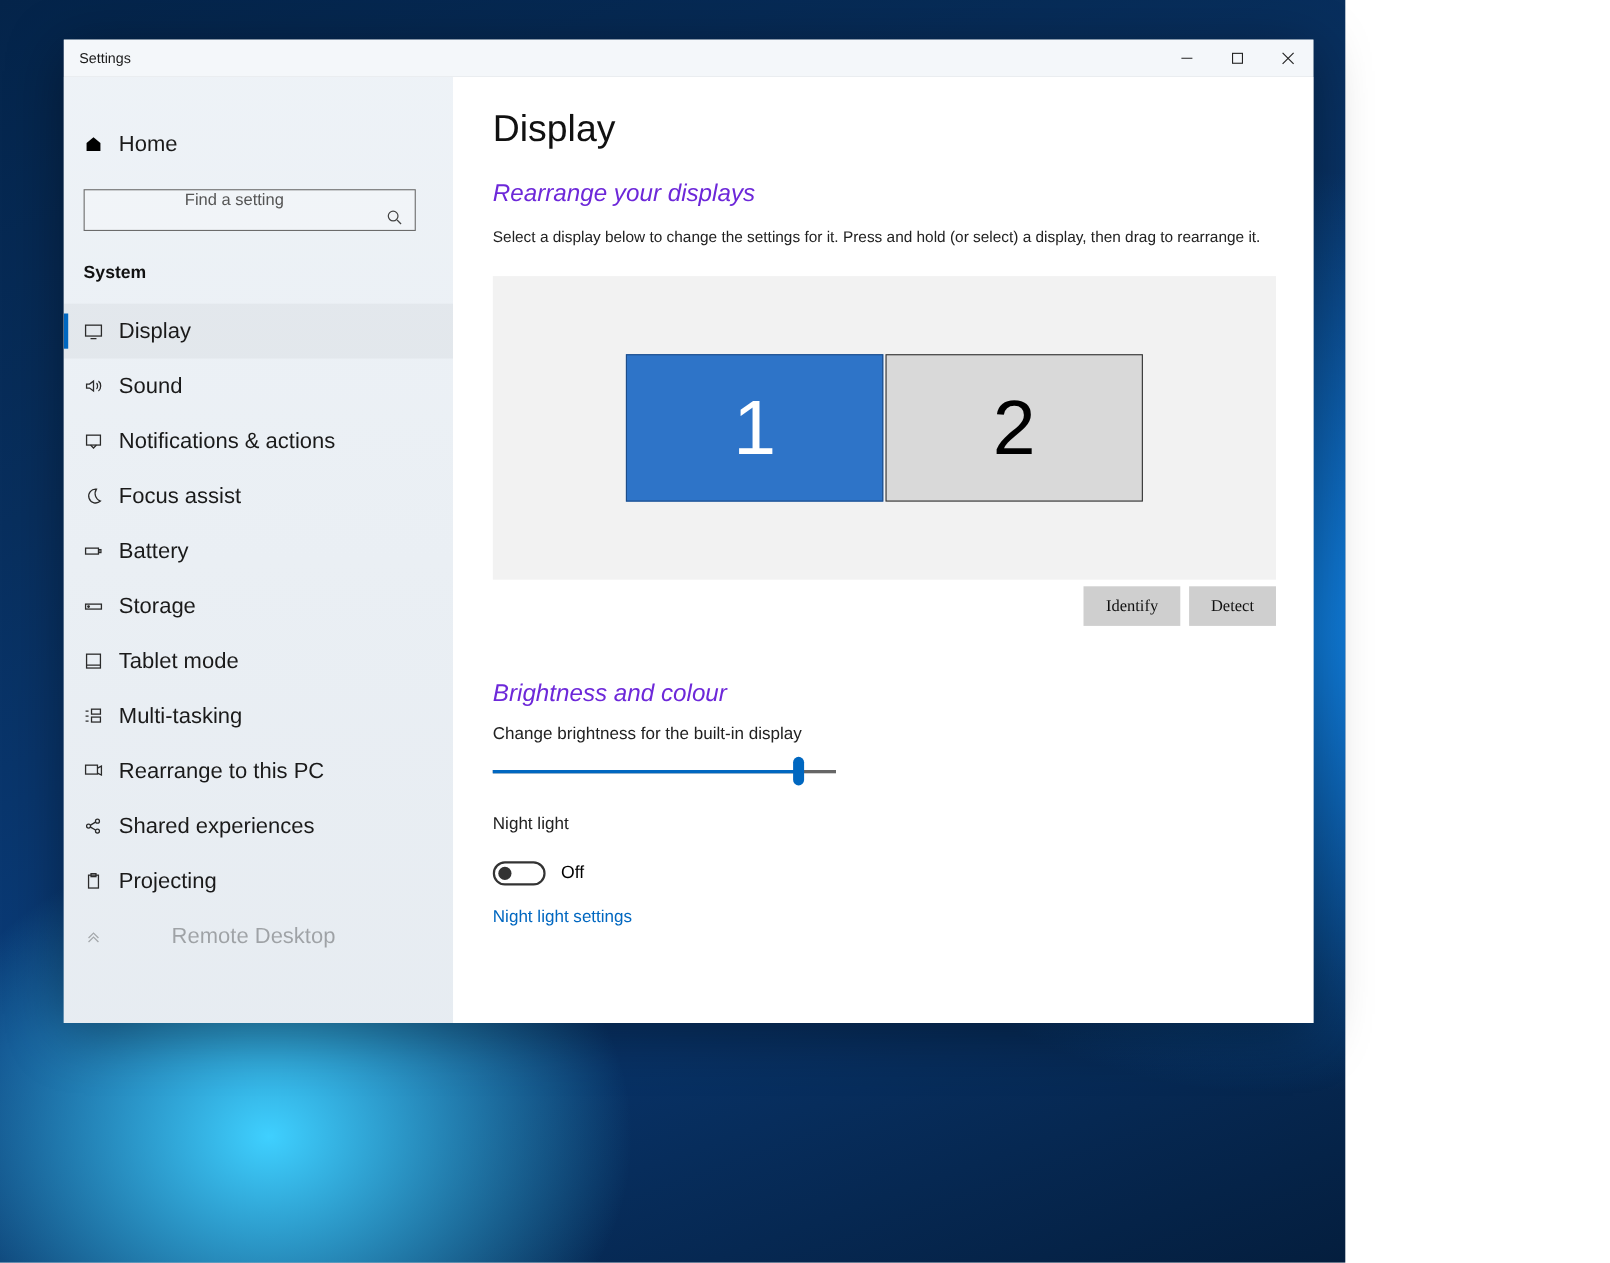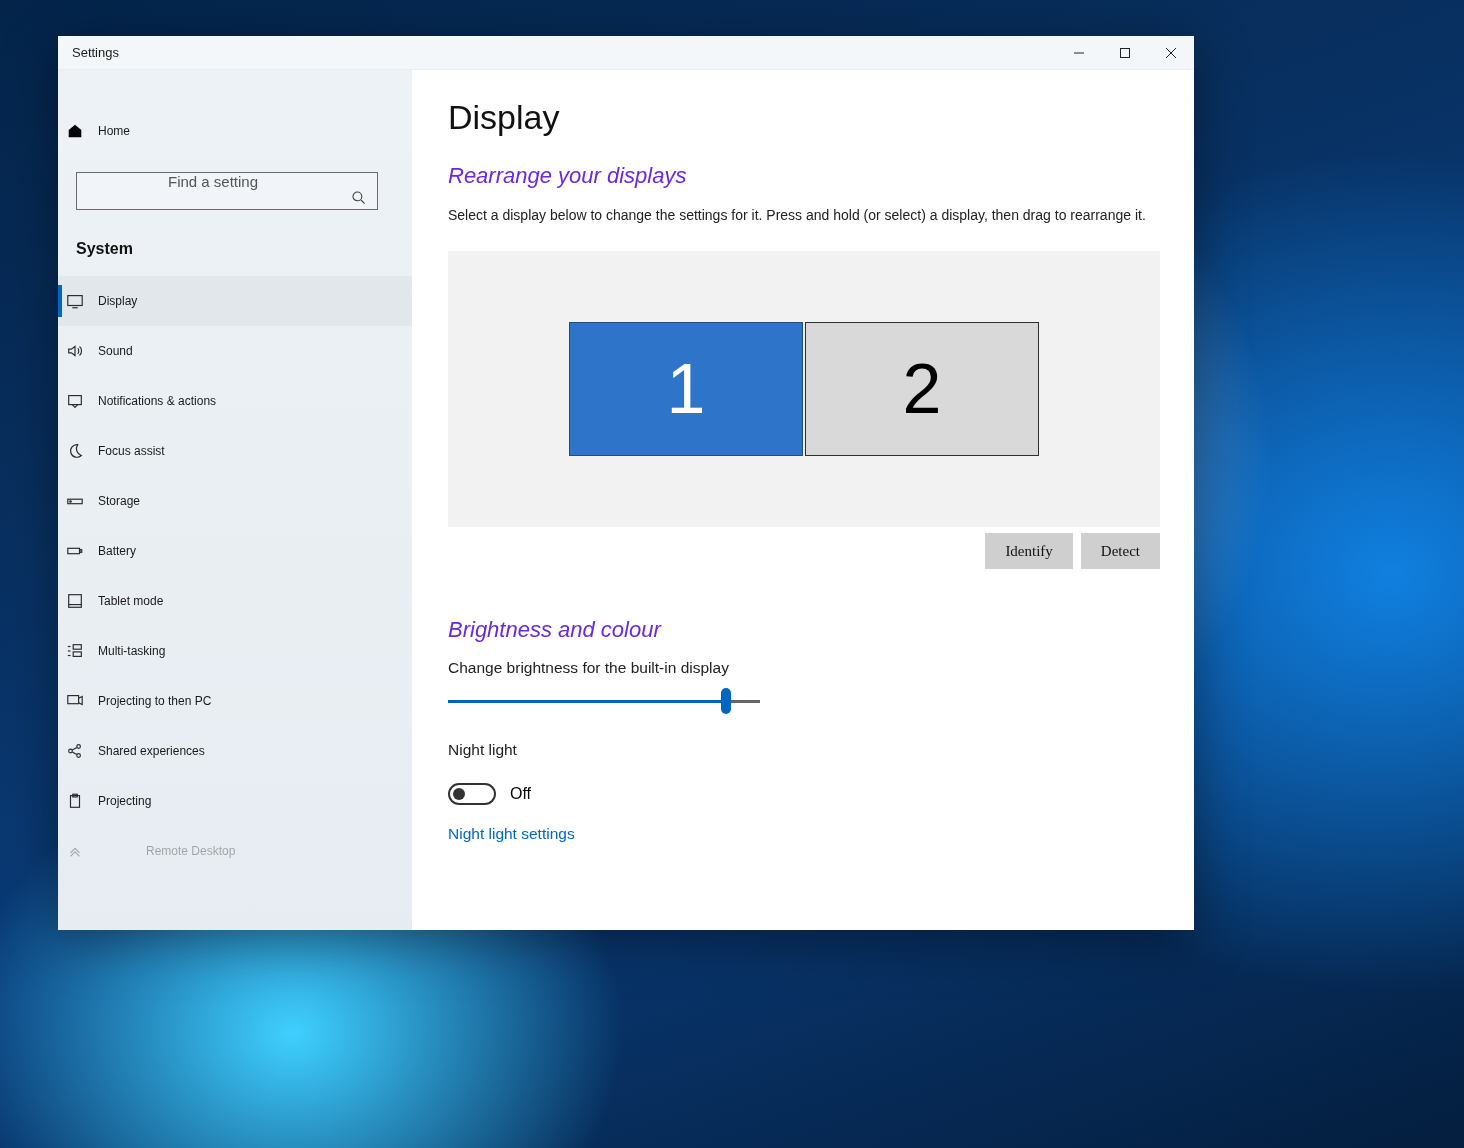--- a/index.html
+++ b/index.html
@@ -4,21 +4,21 @@
 <style>
   * { box-sizing: border-box; margin: 0; padding: 0; }
   html, body {
     width: 1464px;
     height: 1148px;
     font-family: "Segoe UI", Tahoma, sans-serif;
     overflow: hidden;
   }
   .desktop {
     position: relative;
-    width: 1464px;
+    width: 1223px;
     height: 1148px;
     background:
       radial-gradient(900px 700px at 50% 40%, #d9f2ff 0%, rgba(217,242,255,0) 60%),
       radial-gradient(600px 500px at 20% 90%, #3fd0ff 0%, rgba(63,208,255,0) 55%),
       radial-gradient(800px 700px at 95% 50%, #1080e0 0%, rgba(16,128,224,0) 60%),
       linear-gradient(160deg, #04244a 0%, #082f5e 30%, #0a3c7a 60%, #041e3e 100%);
   }
   .window {
     position: absolute;
     left: 58px;
@@ -66,22 +66,22 @@
     background: linear-gradient(180deg, rgba(236,241,246,0.92) 0%, rgba(228,234,240,0.9) 100%);
     padding-top: 36px;
     position: relative;
     overflow: hidden;
   }
   .sidebar .home-row,
   .sidebar .nav-item {
     display: flex;
     align-items: center;
     height: 50px;
-    padding-left: 8px;
-    font-size: 12px;
+    padding-left: 18px;
+    font-size: 20px;
     color: #1a1a1a;
     cursor: default;
   }
   .sidebar .home-row .icon,
   .sidebar .nav-item .icon {
     width: 32px;
     display: flex;
     align-items: center;
     justify-content: flex-start;
   }
@@ -364,34 +364,34 @@
           <span class="icon">
             <svg width="18" height="18" viewBox="0 0 20 20">
                 <path d="M13 3a7 7 0 1 0 4 12 8 8 0 0 1-4-12z"></path>
               </svg>
           </span>
           <span>Focus assist</span>
         </div>
         <div class="nav-item">
           <span class="icon">
             <svg width="18" height="18" viewBox="0 0 20 20">
+                <rect x="2" y="7" width="13" height="6"></rect>
+                <rect x="15.5" y="8.5" width="2" height="3"></rect>
+              </svg>
+          </span>
+          <span>Battery</span>
+        </div>
+        <div class="nav-item">
+          <span class="icon">
+            <svg width="18" height="18" viewBox="0 0 20 20">
                 <rect x="2" y="8" width="16" height="5"></rect>
                 <circle cx="5" cy="10.5" r="0.8" style="fill:#2b2b2b"></circle>
               </svg>
           </span>
           <span>Storage</span>
-        </div>
-        <div class="nav-item">
-          <span class="icon">
-            <svg width="18" height="18" viewBox="0 0 20 20">
-                <rect x="2" y="7" width="13" height="6"></rect>
-                <rect x="15.5" y="8.5" width="2" height="3"></rect>
-              </svg>
-          </span>
-          <span>Battery</span>
         </div>
         <div class="nav-item">
           <span class="icon">
             <svg width="18" height="18" viewBox="0 0 20 20">
                 <rect x="3" y="3" width="14" height="14"></rect>
                 <line x1="3" y1="14" x2="17" y2="14"></line>
               </svg>
           </span>
           <span>Tablet mode</span>
         </div>
@@ -407,21 +407,21 @@
           </span>
           <span>Multi-tasking</span>
         </div>
         <div class="nav-item">
           <span class="icon">
             <svg width="18" height="18" viewBox="0 0 20 20">
                 <rect x="2" y="4" width="12" height="9"></rect>
                 <path d="M14 7l4-2v9l-4-2"></path>
               </svg>
           </span>
-          <span>Projecting to then PC</span>
+          <span>Rearrange to this PC</span>
         </div>
         <div class="nav-item">
           <span class="icon">
             <svg width="18" height="18" viewBox="0 0 20 20">
                 <circle cx="5" cy="10" r="2"></circle>
                 <circle cx="14" cy="5" r="2"></circle>
                 <circle cx="14" cy="15" r="2"></circle>
                 <line x1="7" y1="9" x2="12" y2="6"></line>
                 <line x1="7" y1="11" x2="12" y2="14"></line>
               </svg>

